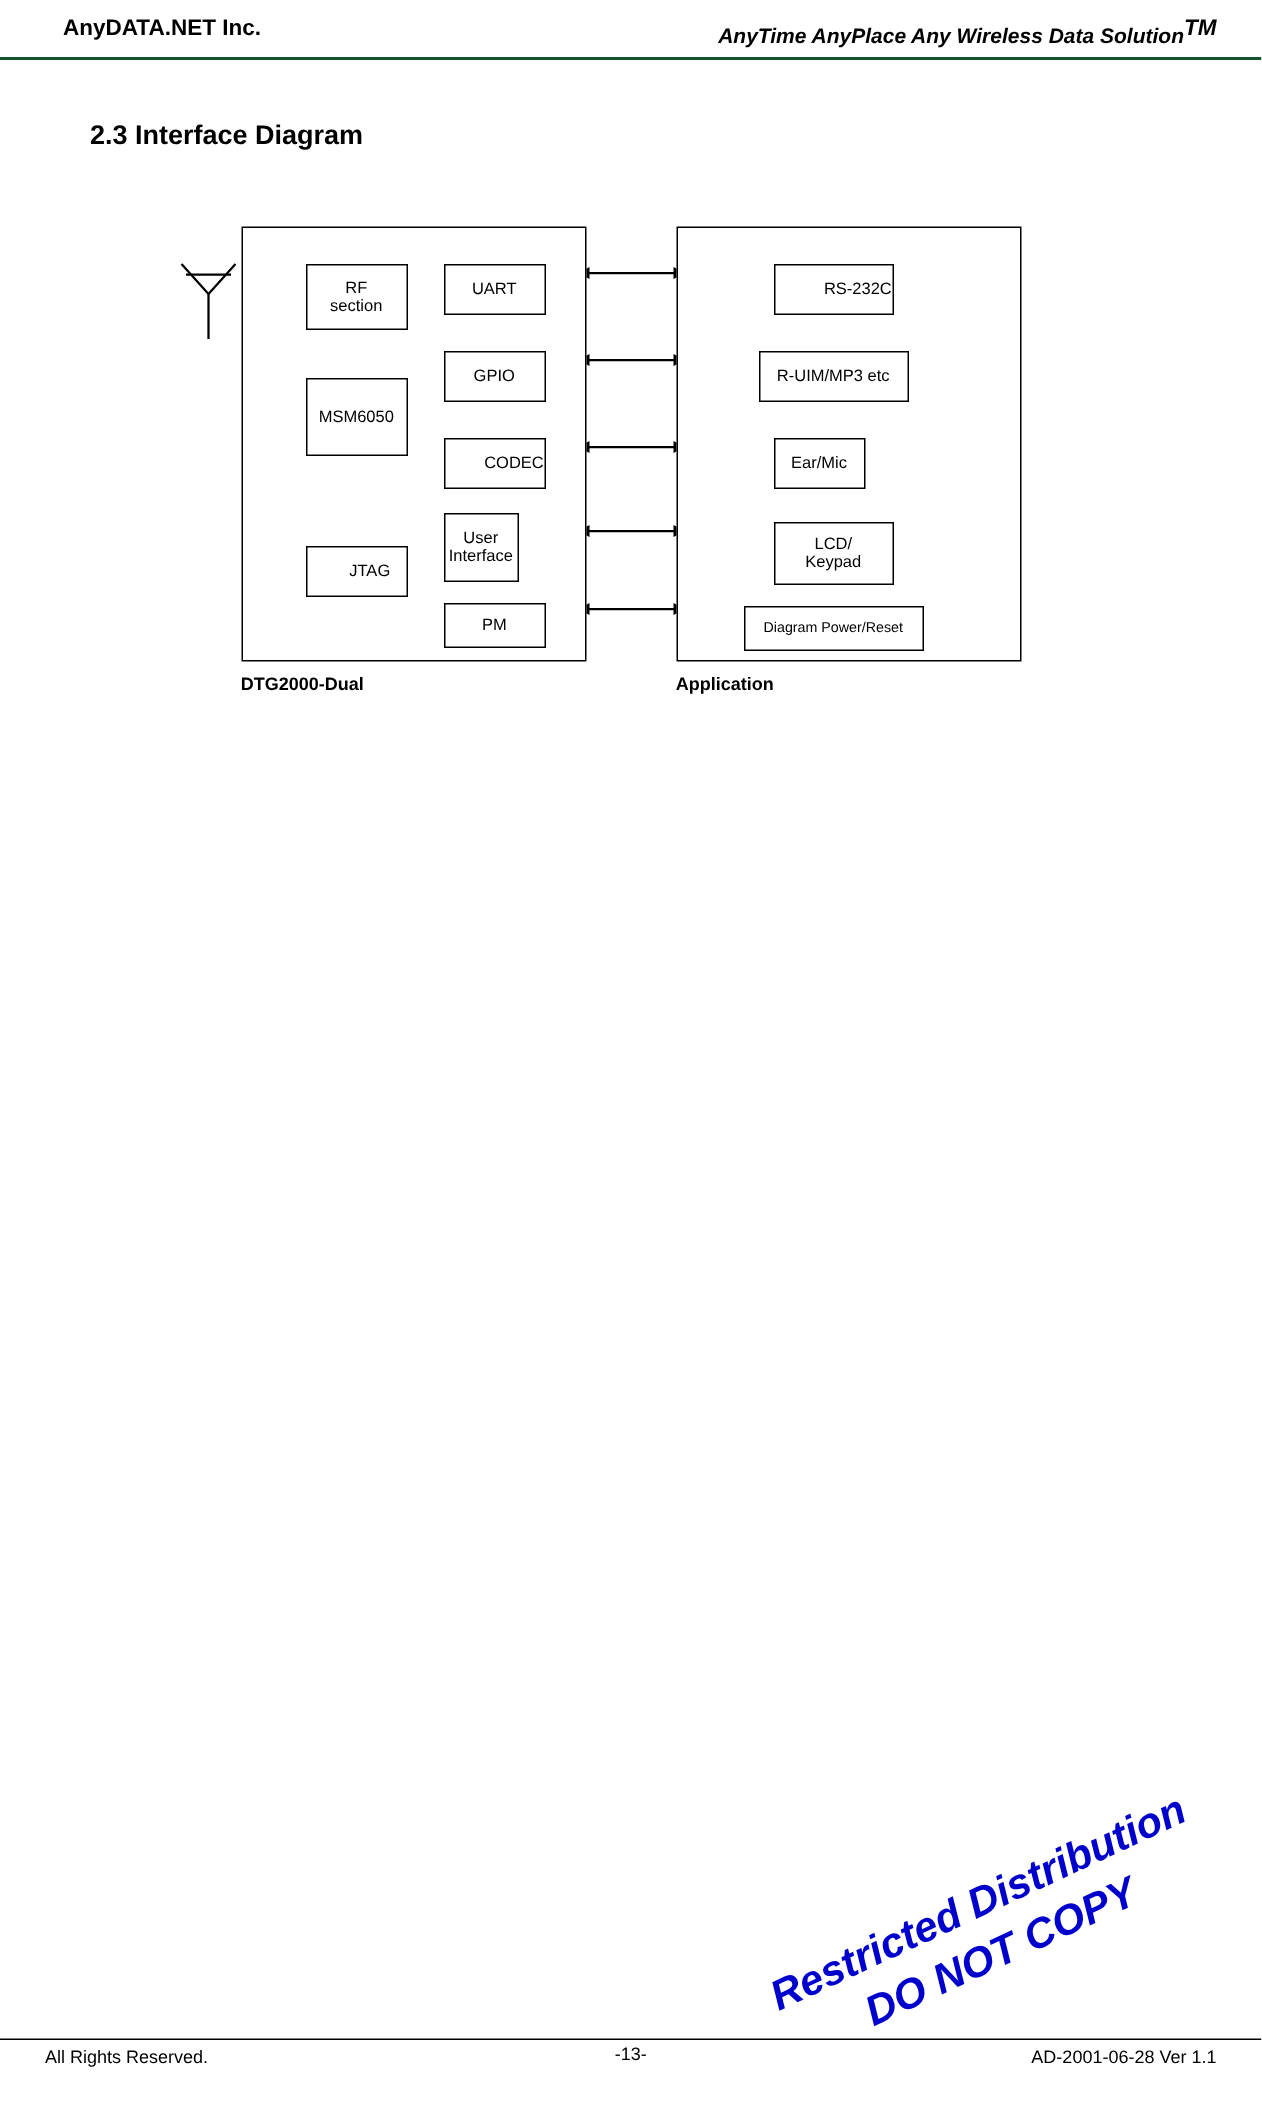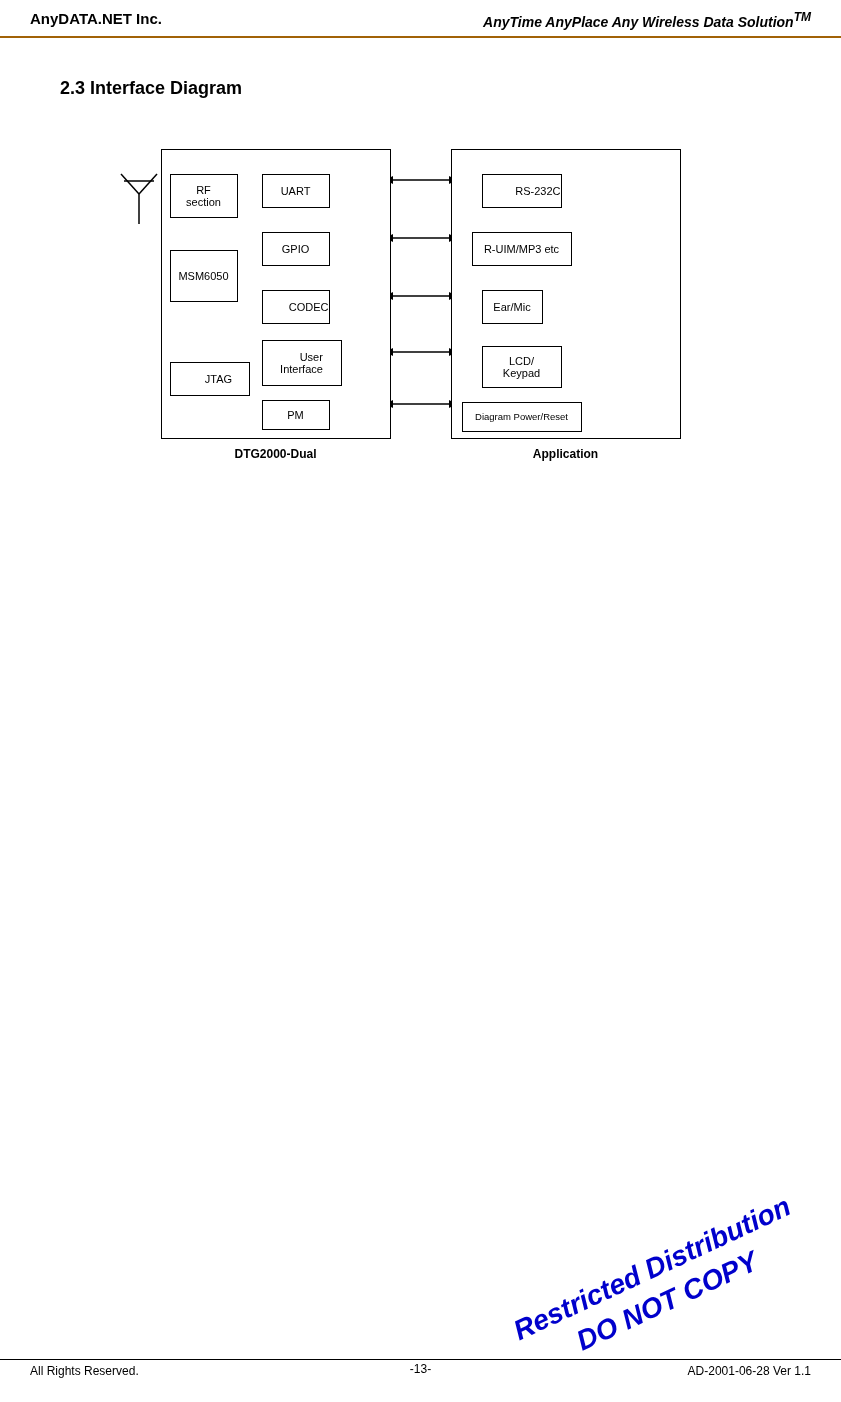--- a/index.html
+++ b/index.html
@@ -11,34 +11,34 @@
       font-size: 13px;
       color: #000;
       position: relative;
     }
 
     
     .header {
       display: flex;
       justify-content: space-between;
       align-items: flex-start;
-      padding: 10px 30px 6px 30px;
-      border-bottom: 2px solid #a16207;
+      padding: 10px 30px 6px 42px;
+      border-bottom: 2px solid #14532d;
     }
     .header-left {
       font-size: 15px;
       font-weight: bold;
     }
     .header-right {
       font-size: 14px;
       font-weight: bold;
       font-style: italic;
     }
     .header-right sup {
-      font-size: 12px;
+      font-size: 15px;
     }
 
     
     .content {
       padding: 40px 60px 30px 60px;
     }
 
     
     .section-title {
       font-size: 18px;
@@ -73,20 +73,21 @@
     
     .inner-box {
       position: absolute;
       border: 1px solid #000;
       background: #fff;
       display: flex;
       align-items: center;
       justify-content: center;
       text-align: center;
       font-size: 11px;
+      margin-left: 34px;
     }
 
     
     .msm-box {
       left: 8px;
       top: 100px;
       width: 68px;
       height: 52px;
     }
 
@@ -95,21 +96,21 @@
       left: 8px;
       top: 24px;
       width: 68px;
       height: 44px;
     }
 
     
     .jtag-box {
       left: 8px;
       top: 212px;
-      width: 80px;
+      width: 68px;
       height: 34px;
       padding-left: 18px;
     }
 
     
     .uart-box {
       left: 100px;
       top: 24px;
       width: 68px;
       height: 34px;
@@ -129,23 +130,22 @@
       top: 140px;
       width: 68px;
       height: 34px;
       justify-content: flex-end;
     }
 
     
     .ui-box {
       left: 100px;
       top: 190px;
-      width: 80px;
+      width: 50px;
       height: 46px;
-      text-align: right;
     }
 
     
     .pm-box {
       left: 100px;
       top: 250px;
       width: 68px;
       height: 30px;
     }
 
@@ -200,21 +200,21 @@
       width: 120px;
       height: 30px;
       font-size: 9.5px;
     }
 
     
     .box-label {
       position: absolute;
       font-size: 12px;
       font-weight: bold;
-      text-align: center;
+      text-align: left;
     }
 
     .dtg-label {
       left: 50px;
       top: 308px;
       width: 230px;
     }
 
     .app-label {
       left: 340px;

